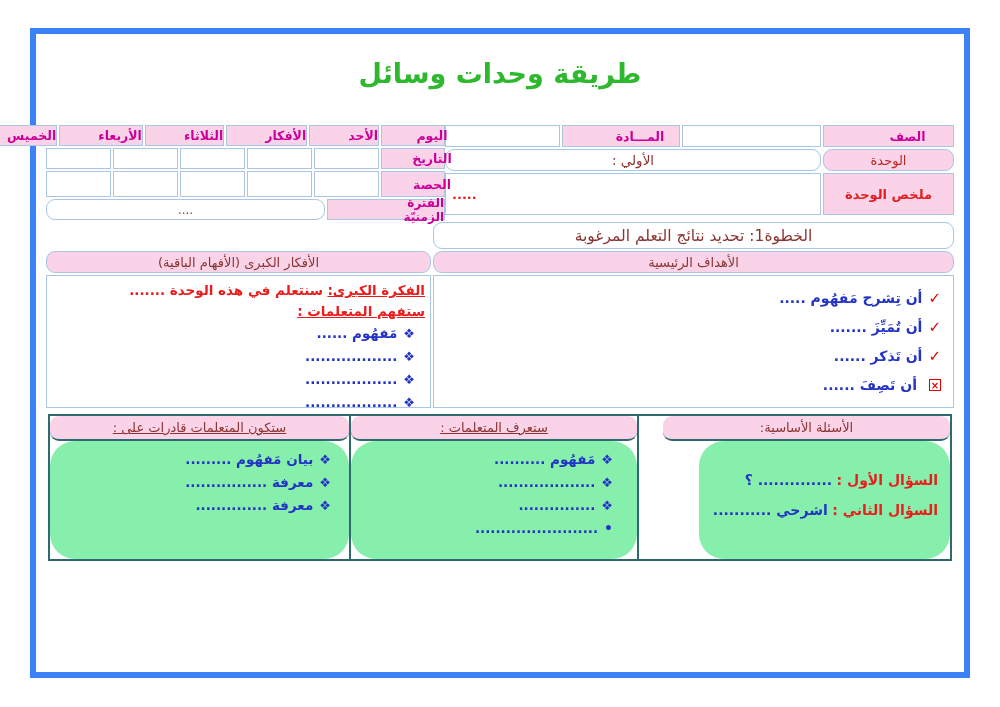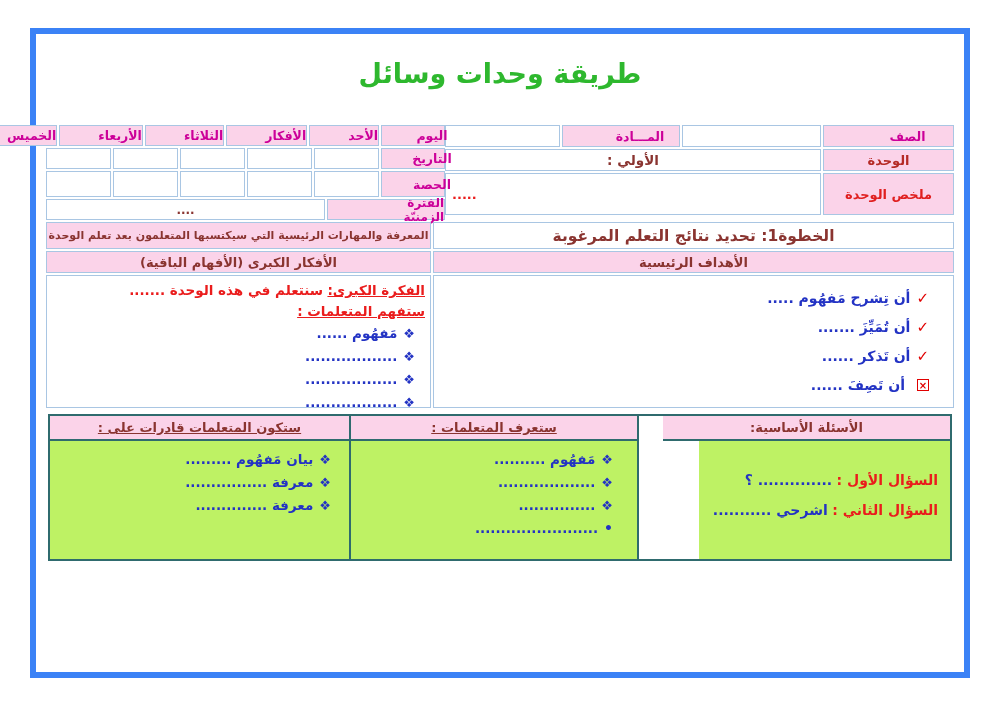--- a/index.html
+++ b/index.html
@@ -6,21 +6,21 @@
     font-family:"DejaVu Sans","Liberation Sans",sans-serif;}
   *{box-sizing:border-box;}
   .frame{position:absolute;left:30px;top:28px;width:940px;height:650px;border:6px solid #3b82f6;background:#fff;}
   .title{margin-top:24px;text-align:center;color:#2eb82e;font-size:27px;font-weight:bold;}
 
   
   .row{display:flex;gap:2px;margin-top:2px;}
   .cell{border:1px solid #a9c6e3;background:#fff;display:flex;align-items:center;justify-content:center;}
   .pink{background:#fbd3e9;}
   .mag{color:#cc0099;font-weight:bold;font-size:12.5px;padding-left:38px;}
-  .maroon{color:#8a3430;font-weight:bold;}
+  .maroon{color:#8a3430;font-weight:normal;border-radius:9px;}
   .red{color:#ea1c1c;font-weight:bold;}
   .blue{color:#2333c4;font-weight:bold;}
   .uline{text-decoration:underline;}
 
   .topblock{direction:rtl;display:flex;margin:34px 10px 0 10px;align-items:flex-start;}
   .info-table{width:521px;}
   .sched-table{width:399px;margin-right:0;}
   .h25{height:22px;} .h21{height:21px;} .h26{height:26px;} .h42{height:42px;}
   .info-table .lblc{width:131px;flex:none;}
   .grow{flex:1;}
@@ -31,42 +31,42 @@
   .unit-val{font-size:13.5px;}
 
   .step{direction:rtl;margin:2px 10px 0 10px;}
   .step .cR{width:521px;flex:none;}
   .step .cL{flex:1;}
   .h27{height:27px;}
   .step-title{font-size:15.5px;}
   .know-title{font-size:11px;white-space:nowrap;overflow:hidden;}
   .subhdr{font-size:13px;}
   .content{height:133px;align-items:flex-start;justify-content:flex-start;flex-direction:column;}
-  .goals-content{padding:8px 24px 0 4px;}
+  .goals-content{padding:8px 12px 0 4px;}
   .goal-line{line-height:29px;font-size:14px;white-space:nowrap;}
   .ideas-content{padding:4px 5px 0 12px;}
   .idea-line{line-height:21px;font-size:13.5px;white-space:nowrap;}
   .bullet-line{line-height:22px;font-size:13.5px;padding-right:10px;white-space:nowrap;}
 
   .mk{margin-left:6px;}
   .mk-check{color:#e00000;font-size:15px;font-weight:bold;}
   .mk-diamond{color:#2333c4;font-size:13px;font-weight:bold;}
   .mk-bullet{color:#2333c4;font-size:14px;font-weight:bold;}
   .mk-xbox{display:inline-block;width:12px;height:12px;line-height:11px;border:1.5px solid #e00000;
     color:#e00000;font-size:10px;font-weight:bold;text-align:center;vertical-align:1px;background:#fff;}
 
   .bottom{direction:rtl;display:flex;margin:6px 12px 0 12px;border:2.5px solid #2f6b6e;background:#fff;}
   .bcol{display:flex;flex-direction:column;}
   .bcol:not(:last-child){border-left:2.5px solid #2f6b6e;}
   .bcol-q{width:313px;flex:none;padding-left:24px;}
   .bcol-k{width:288px;flex:none;}
   .bcol-a{flex:1;}
   .bhdr{height:25px;background:#fbd3e9;border-bottom:2.5px solid #2f6b6e;display:flex;
     align-items:center;justify-content:center;font-size:13px;}
-  .bbody{height:118px;background:#bef264;}
+  .bbody{height:118px;background:#86efac;border-radius:25px;}
   .q-body{padding:24px 12px 0 4px;margin-left:36px;}
   .q-line{line-height:30px;font-size:14px;white-space:nowrap;}
   .k-body{padding:7px 14px 0 4px;}
   .a-body{padding:7px 8px 0 4px;}
 </style>
 </head>
 <body>
 
 <div class="frame">
 
@@ -119,21 +119,20 @@
       <div class="row">
         <div class="cell pink mag flbl h21">الفترة الزمنيّة</div>
         <div class="cell grow maroon h21" style="font-size:12px;">....</div>
       </div>
     </div>
   </div>
 
   <div class="step">
     <div class="row">
       <div class="cell cR maroon step-title h27">الخطوة1: تحديد نتائج التعلم المرغوبة</div>
-      <div class="cell cL pink maroon know-title h27">المعرفة والمهارات الرئيسية التي سيكتسبها المتعلمون بعد تعلم الوحدة</div>
     </div>
     <div class="row">
       <div class="cell cR pink maroon subhdr h25">الأهداف الرئيسية</div>
       <div class="cell cL pink maroon subhdr h25">الأفكار الكبرى (الأفهام الباقية)</div>
     </div>
     <div class="row">
       <div class="cell cR content goals-content">
         <div class="goal-line">
           <span class="mk mk-check">✓</span><span class="blue">أن تِشرح مَفهُوم .....</span>
         </div>

